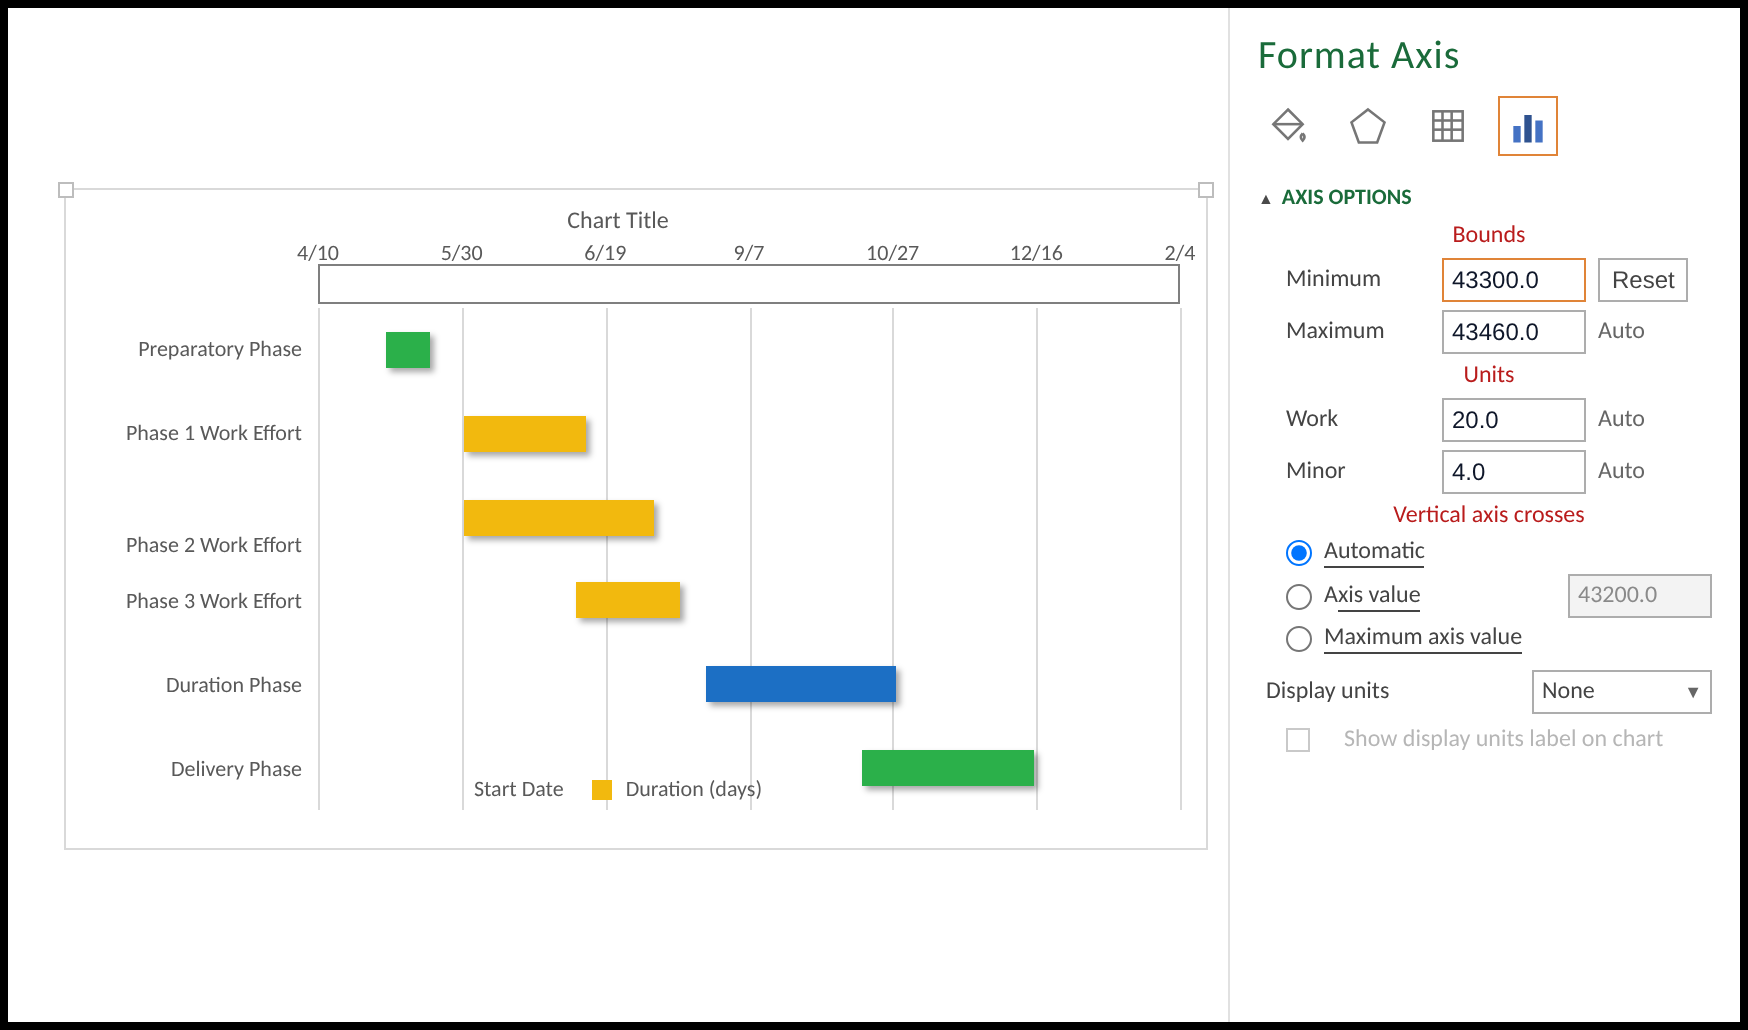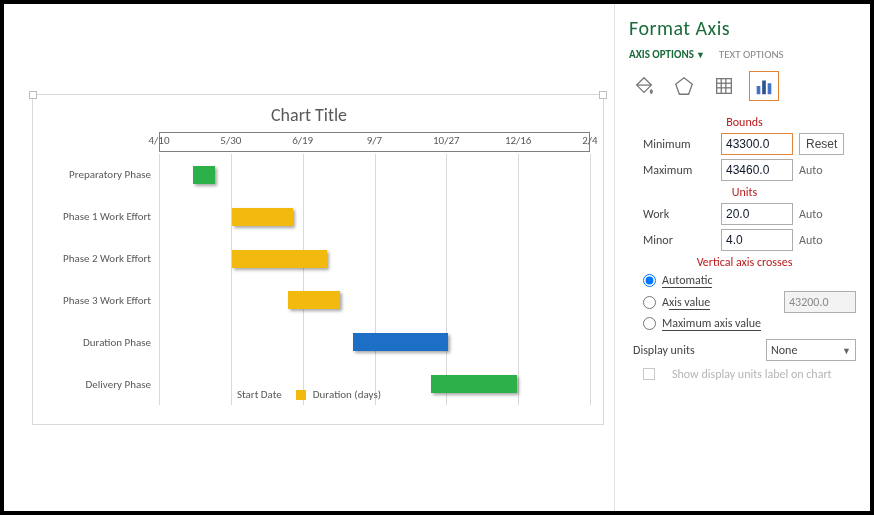--- a/index.html
+++ b/index.html
@@ -3,23 +3,23 @@
 <meta charset="utf-8">
 <style>
   * { box-sizing: border-box; margin: 0; padding: 0; }
   body { font-family: "Segoe UI", Calibri, Arial, sans-serif; background: #fff; }
   .frame { width: 874px; height: 515px; border: 4px solid #000; display: flex; position: relative; }
   .chart-pane { flex: 1; position: relative; padding: 20px 10px 10px 28px; }
   .chart-box { position: absolute; left: 28px; top: 90px; right: 10px; bottom: 86px; border: 1px solid #d9d9d9; }
   .chart-box::before,.chart-box::after { content:""; position:absolute; width:6px; height:6px; background:#fff; border:1px solid #bdbdbd; }
   .chart-box::before { left:-4px; top:-4px; }
   .chart-box::after { right:-4px; top:-4px; }
-  .chart-title { position:absolute; left:0; right:0; top:100px; text-align:center; color:#595959; font-size:18px; }
+  .chart-title { position:absolute; left:0; right:0; top:100px; text-align:center; color:#595959; font-size:12px; }
   .axis-band { position:absolute; left:155px; right:24px; top:128px; height:20px; border:1px solid #7f7f7f; background:#fff; }
-  .axis-ticklabels { position:absolute; left:155px; right:24px; top:130px; height:18px; font-size:11px; color:#595959; }
+  .axis-ticklabels { position:absolute; left:155px; right:24px; top:116px; height:18px; font-size:11px; color:#595959; }
   .axis-ticklabels span { position:absolute; transform:translateX(-50%); }
   .plot { position:absolute; left:155px; right:24px; top:150px; bottom:106px; }
   .gridline { position:absolute; top:0; bottom:0; width:1px; background:#d9d9d9; }
   .row { position:absolute; left:-130px; right:0; height:16.66%; display:flex; align-items:center; }
   .row-label { width:130px; text-align:right; padding-right:8px; font-size:11px; color:#595959; }
   .bar-area { position:relative; flex:1; height:100%; }
   .bar { position:absolute; top:50%; transform:translateY(-50%); height:18px; box-shadow: 2px 2px 3px rgba(0,0,0,0.35); }
   .bar.green { background:#2bb04a; }
   .bar.yellow { background:#f2b90e; }
   .bar.blue { background:#1c6fc4; }
@@ -84,21 +84,21 @@
           <div class="bar-area">
             <div class="bar green" style="left: 8%; width: 5%;"></div>
           </div>
         </div>
         <div class="row" style="top: 16.6667%;">
           <div class="row-label">Phase 1 Work Effort</div>
           <div class="bar-area">
             <div class="bar yellow" style="left: 17%; width: 14%;"></div>
           </div>
         </div>
-        <div class="row" style="top: 33.3333%;">
+        <div class="row" style="top: 33.3333%; align-items: flex-end;">
           <div class="row-label">Phase 2 Work Effort</div>
           <div class="bar-area">
             <div class="bar yellow" style="left: 17%; width: 22%;"></div>
           </div>
         </div>
         <div class="row" style="top: 50%;">
           <div class="row-label">Phase 3 Work Effort</div>
           <div class="bar-area">
             <div class="bar yellow" style="left: 30%; width: 12%;"></div>
           </div>
@@ -118,24 +118,20 @@
       </div>
     <div class="legend">
       <span>Start Date</span>
       <span class="sw"></span>
       <span>Duration (days)</span>
     </div>
   </div>
 
   <div class="side">
     <div class="side-title">Format Axis</div>
-    <div class="tabs">
-      <div class="tab active"><span>AXIS OPTIONS</span><span class="caret">▼</span></div>
-      <div class="tab">TEXT OPTIONS</div>
-    </div>
     <div class="iconbar">
       <div class="iconbtn">
           <svg viewBox="0 0 24 24" fill="none" stroke="currentColor" stroke-width="1.4">
             <path d="M12 3 L20 11 L12 19 L4 11 Z"></path>
             <path d="M4 11 H20"></path>
             <path d="M20 16 q2 2 0 4 q-2 -2 0 -4"></path>
           </svg>
         </div>
       <div class="iconbtn">
           <svg viewBox="0 0 24 24" fill="none" stroke="currentColor" stroke-width="1.4">
@@ -153,20 +149,21 @@
         </div>
       <div class="iconbtn active">
           <svg viewBox="0 0 24 24">
             <rect x="4" y="12" width="4" height="9" fill="#4472c4"></rect>
             <rect x="10" y="6" width="4" height="15" fill="#2f528f"></rect>
             <rect x="16" y="9" width="4" height="12" fill="#4472c4"></rect>
           </svg>
         </div>
     </div>
 
+    <div class="sect-head"><span class="tri">▲</span><span>AXIS OPTIONS</span></div>
 
     <div class="group-label">Bounds</div>
     <div class="field-row">
       <div class="fl">Minimum</div>
       <input type="text" class="hl" value="43300.0" style="">
       <button>Reset</button>
     </div>
     <div class="field-row">
       <div class="fl">Maximum</div>
       <input type="text" value="43460.0" style="">

